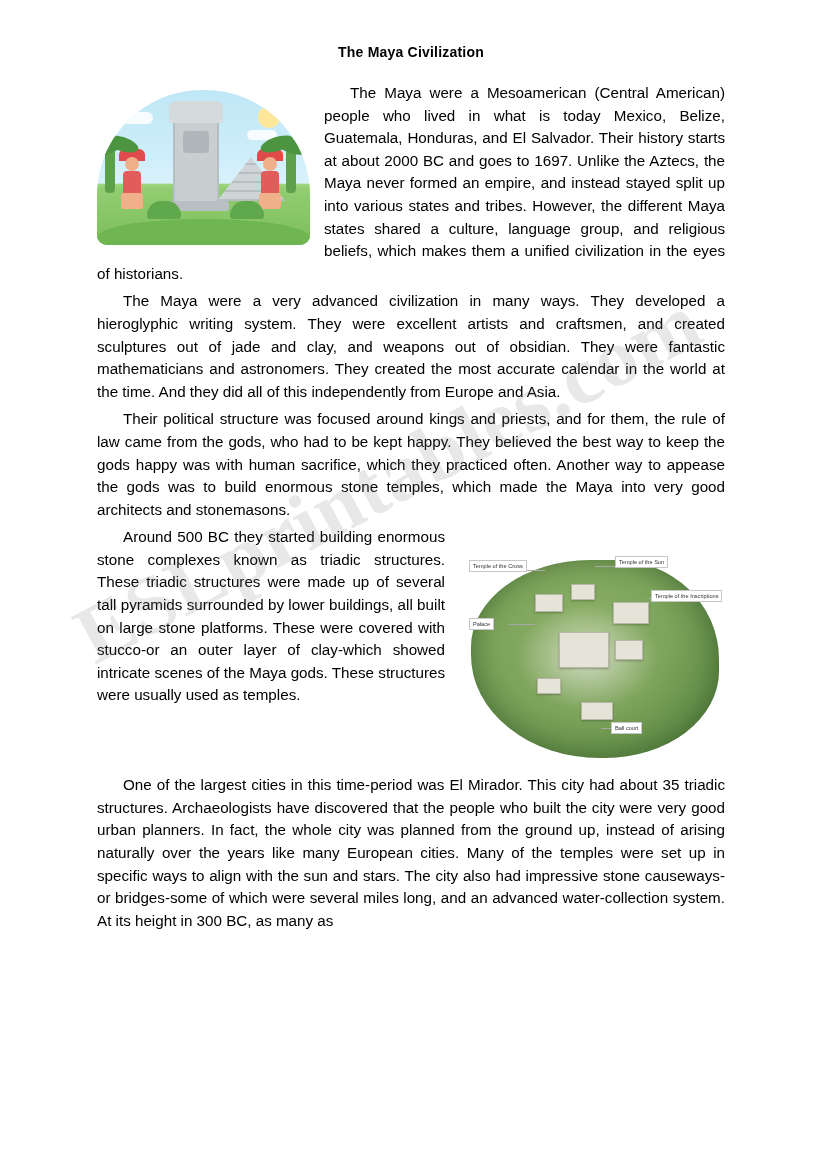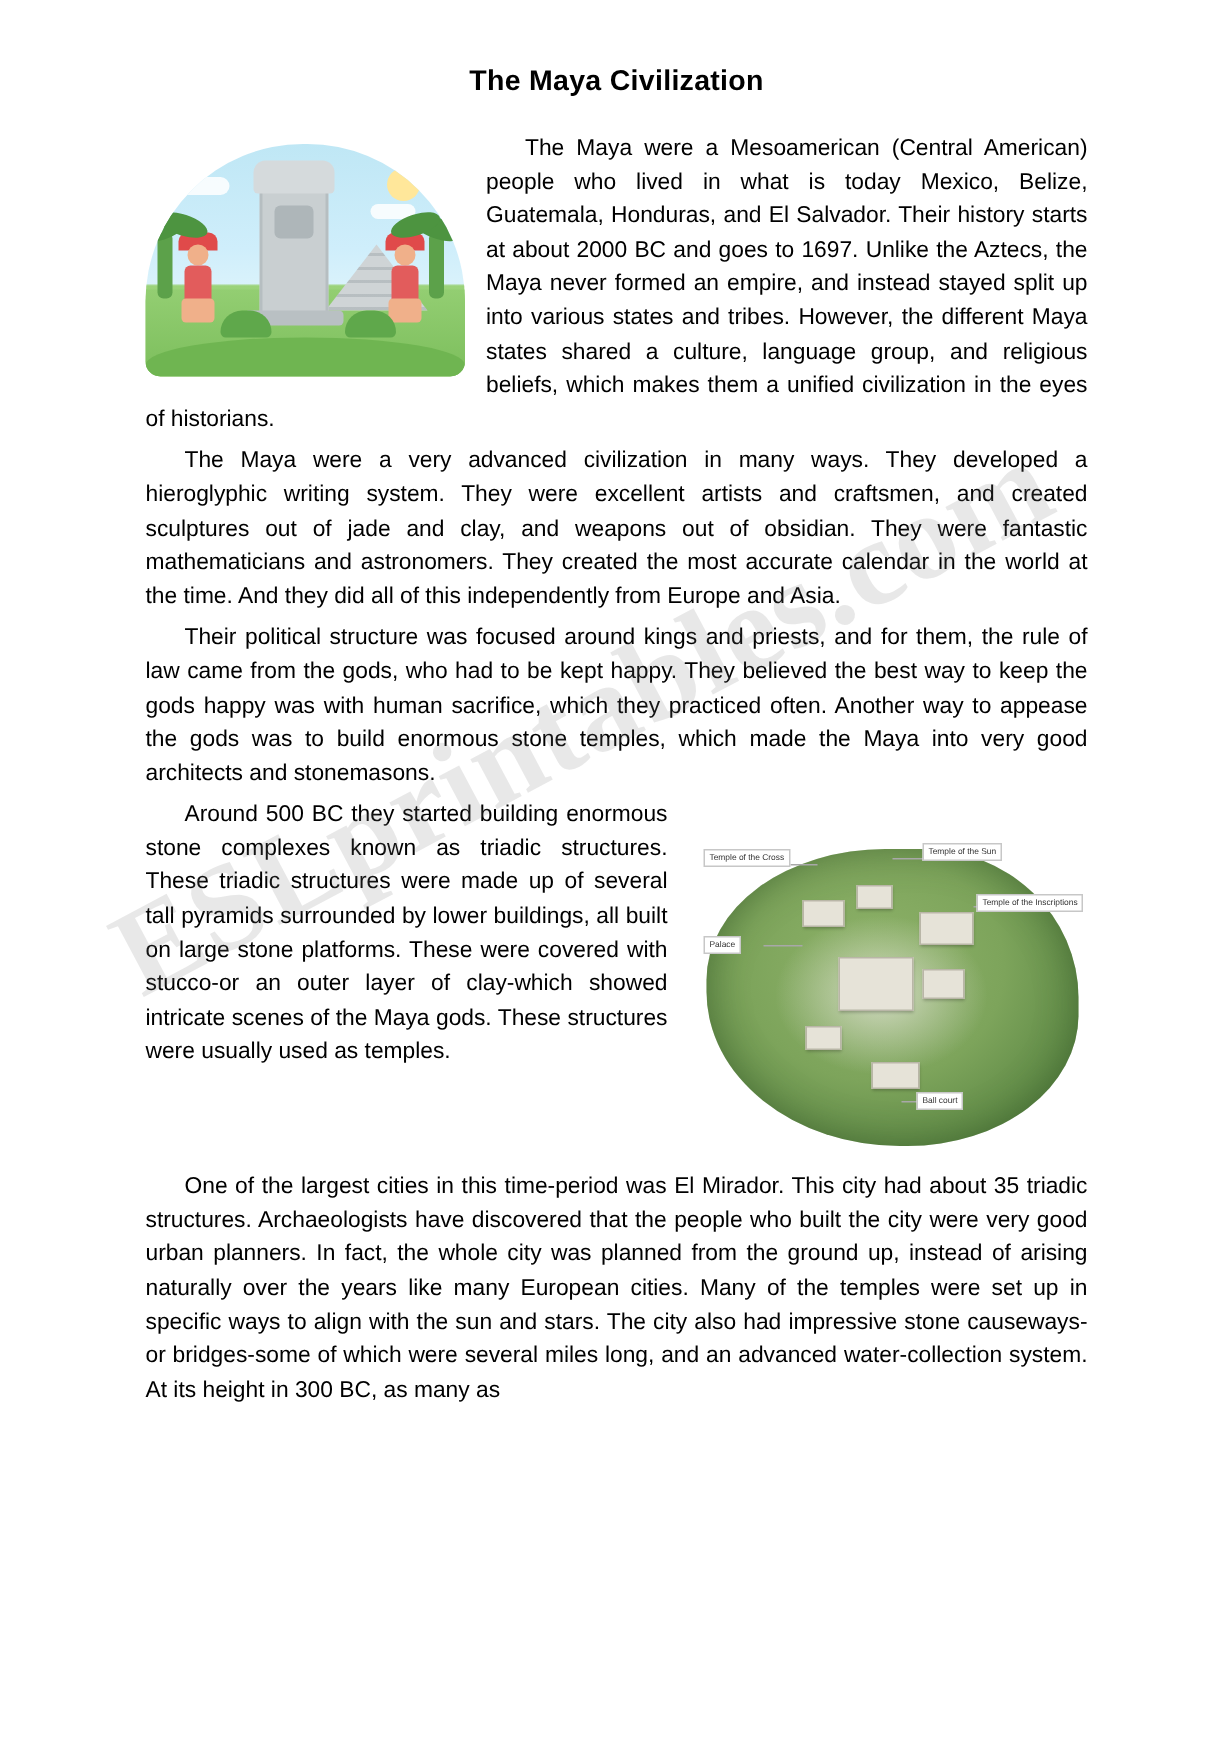--- a/index.html
+++ b/index.html
@@ -22,21 +22,21 @@
     height: 1162px;
     background: #ffffff;
   }
   .content {
     position: absolute;
     left: 97px;
     top: 44px;
     width: 628px;
   }
   .doc-title {
-    font-size: 19px;
+    font-size: 14px;
     font-weight: bold;
     text-align: center;
     margin: 0 0 22px 0;
     letter-spacing: 0.2px;
   }
   p.body-text {
     font-size: 15.2px;
     line-height: 22.6px;
     text-align: justify;
     text-justify: inter-word;

